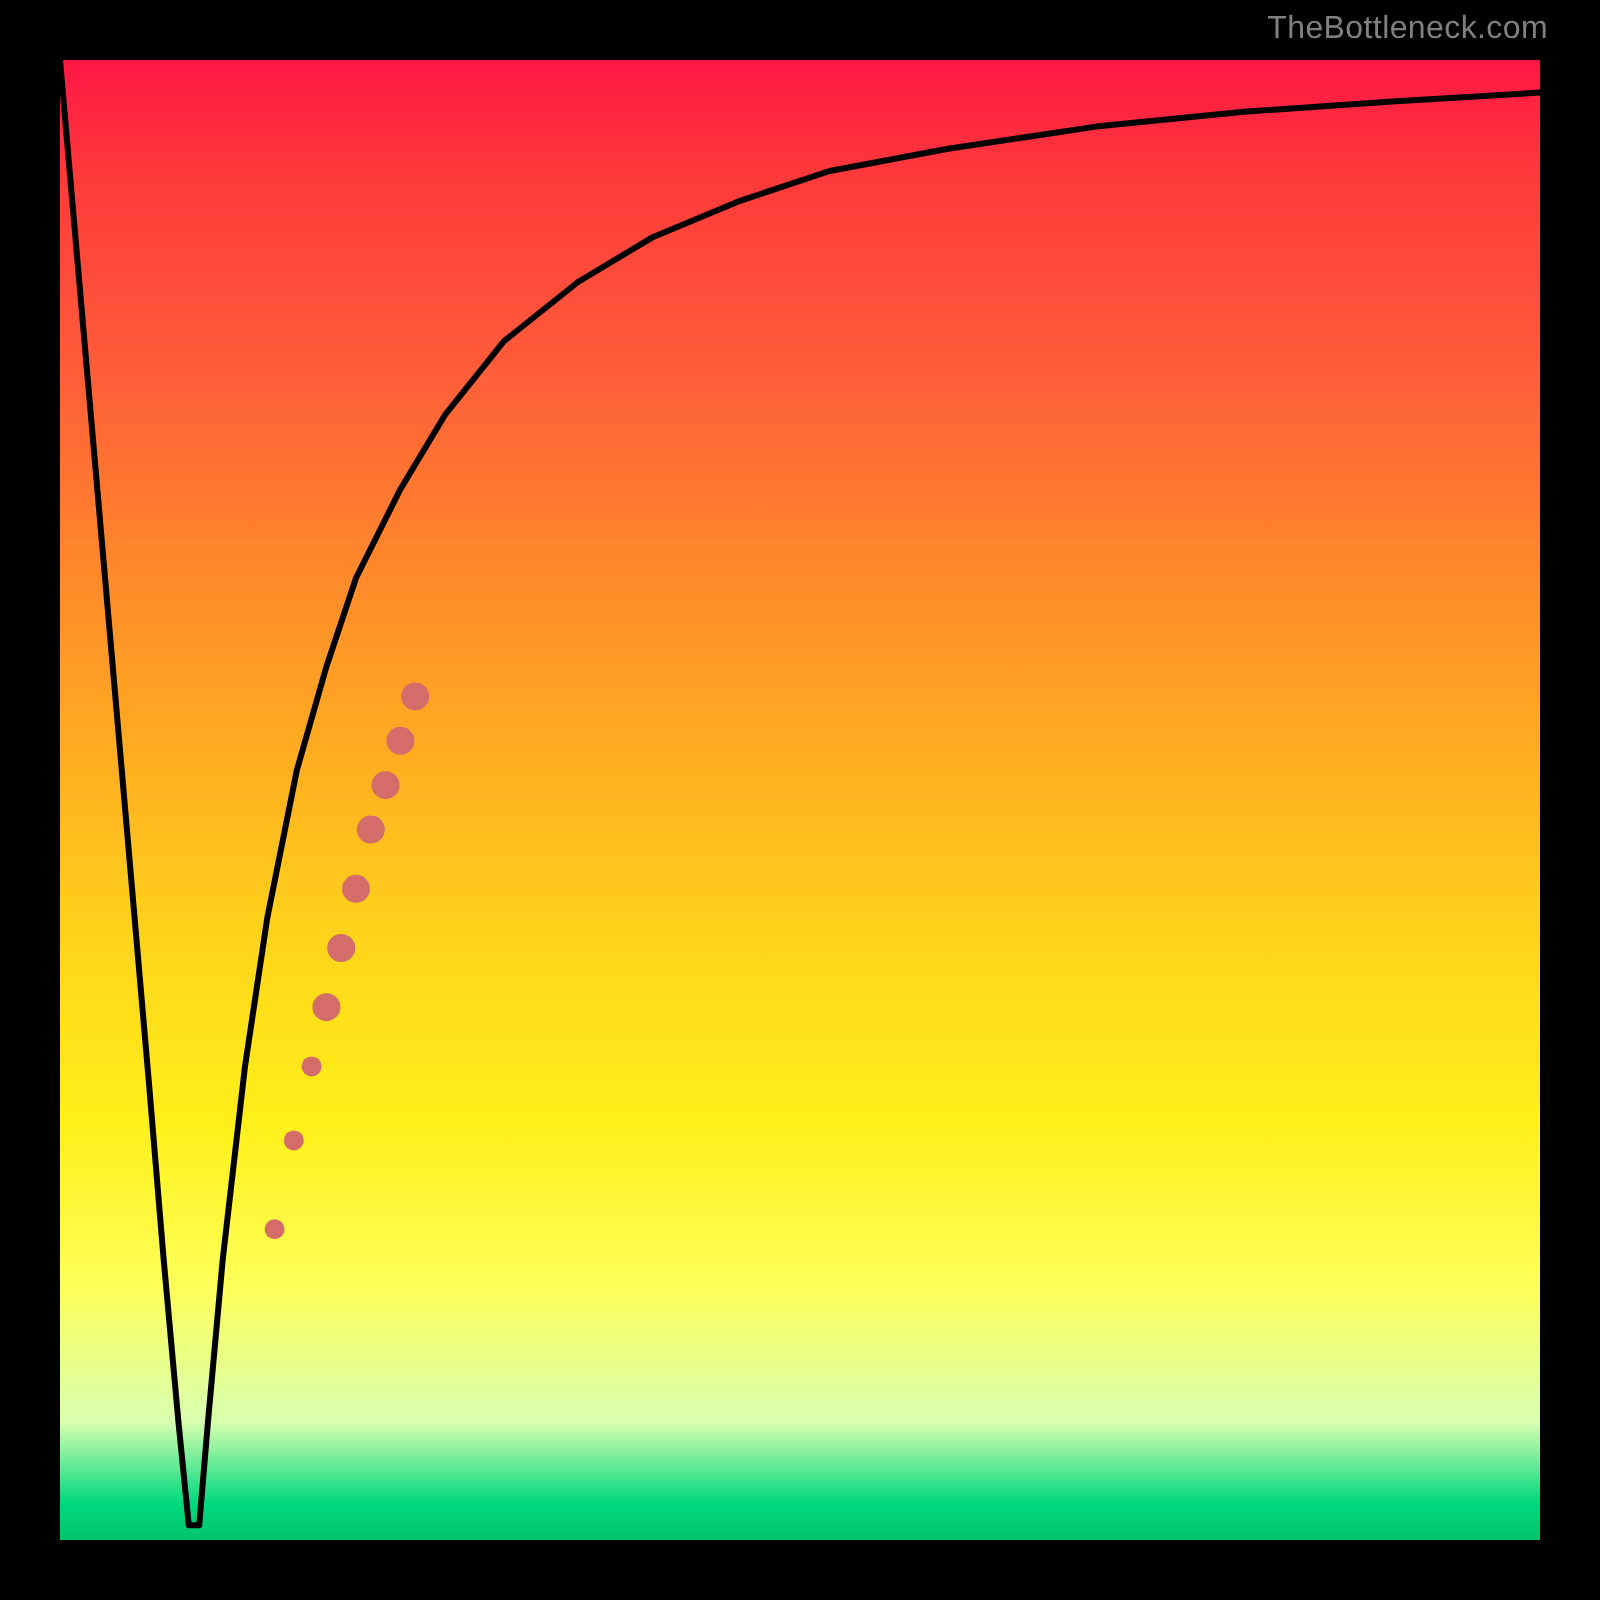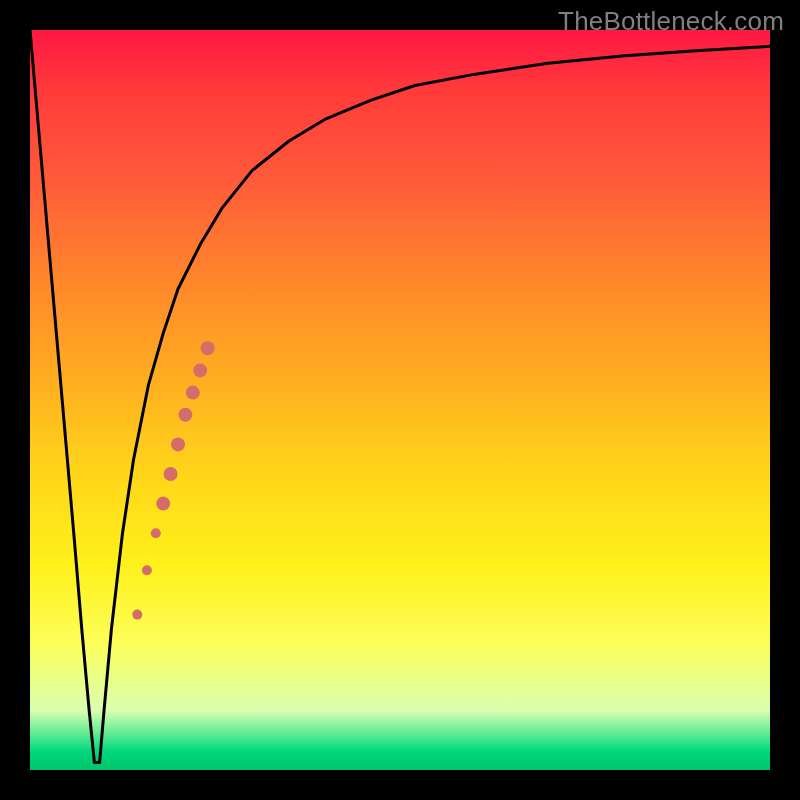--- a/index.html
+++ b/index.html
@@ -43,23 +43,23 @@
       #fff01a 72%,
       #fdff5a 83%,
       #d8ffb0 92%,
       #00d97e 97.5%,
       #00c46a 100%
     );
   }
   .watermark {
     position: absolute;
     top: 6px;
-    right: 16px;
+    right: 26px;
     color: #808080;
-    font-size: 26px;
+    font-size: 16px;
     font-weight: 500;
     letter-spacing: 0.2px;
     user-select: none;
   }
   svg {
     position: absolute;
     left: 0;
     top: 0;
   }
 </style>

